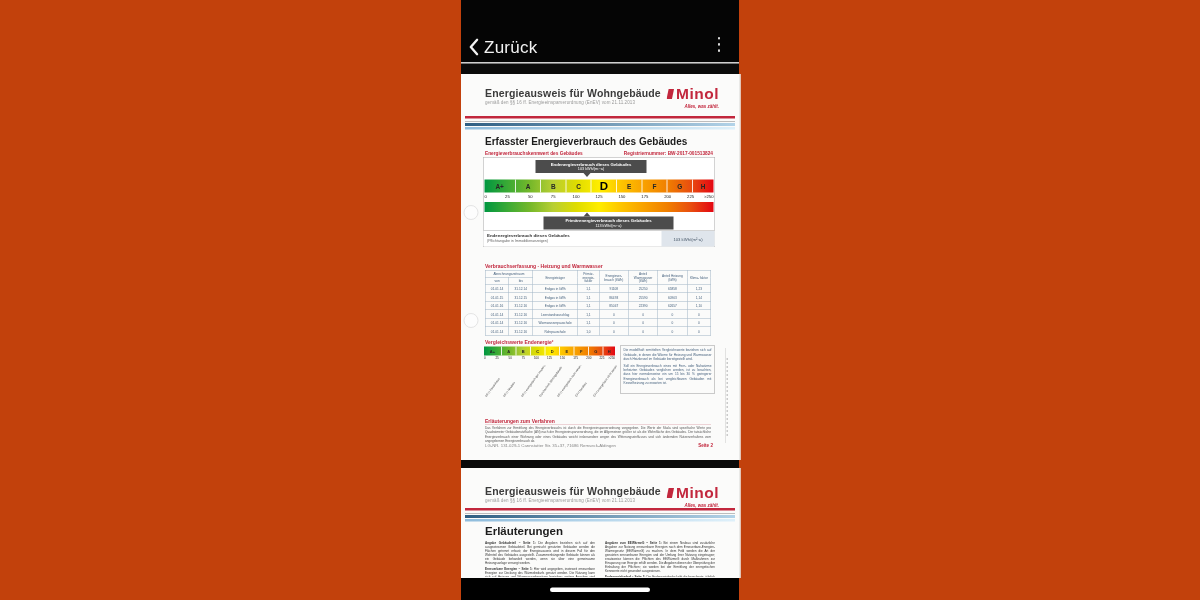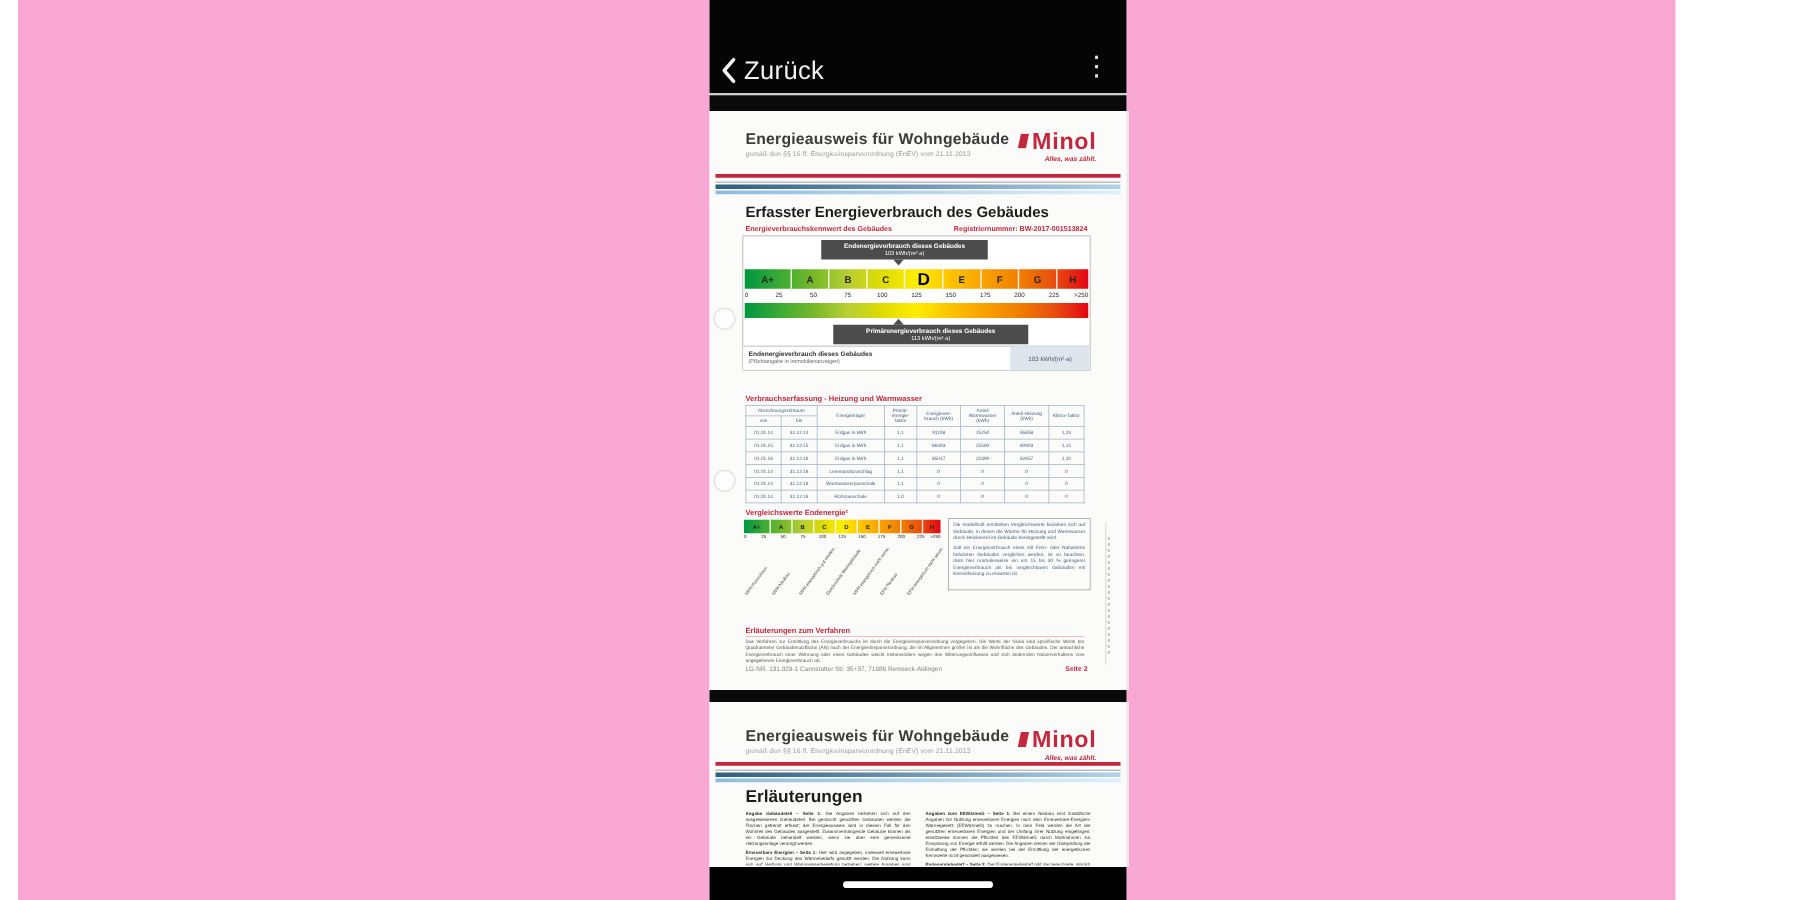--- a/index.html
+++ b/index.html
@@ -1,17 +1,17 @@
 <!DOCTYPE html>
 <html><head>
 <meta charset="utf-8">
 <style>
   html,body{margin:0;padding:0;}
   body{width:1200px;height:600px;background:#fff;font-family:"Liberation Sans",sans-serif;overflow:hidden;}
-  .stage{position:relative;width:1105px;height:600px;background:#f9a8d4;overflow:hidden;margin-left:12px;}
+  .stage{position:relative;width:1200px;height:600px;background:#c2410c;overflow:hidden;}
   
   .screen{position:absolute;left:461px;top:0;width:556px;height:1200px;transform:scale(.5);transform-origin:0 0;background:#fff;}
   .abs{position:absolute;}
   
   .nav{left:0;top:0;width:556px;height:124px;background:#050505;}
   .backrow{left:14px;top:72px;height:44px;display:flex;align-items:center;gap:10px;color:#f2f2f2;cursor:pointer;}
   .backlabel{font-size:34px;font-weight:400;letter-spacing:.5px;}
   .dots{right:22px;top:70px;font-size:36px;color:#e6e6e6;cursor:pointer;line-height:1;}
   .navsep{left:0;top:124px;width:556px;height:3px;background:#cfcfcf;}
   .scanstrip{left:0;width:556px;background:#0a0a0a;}

